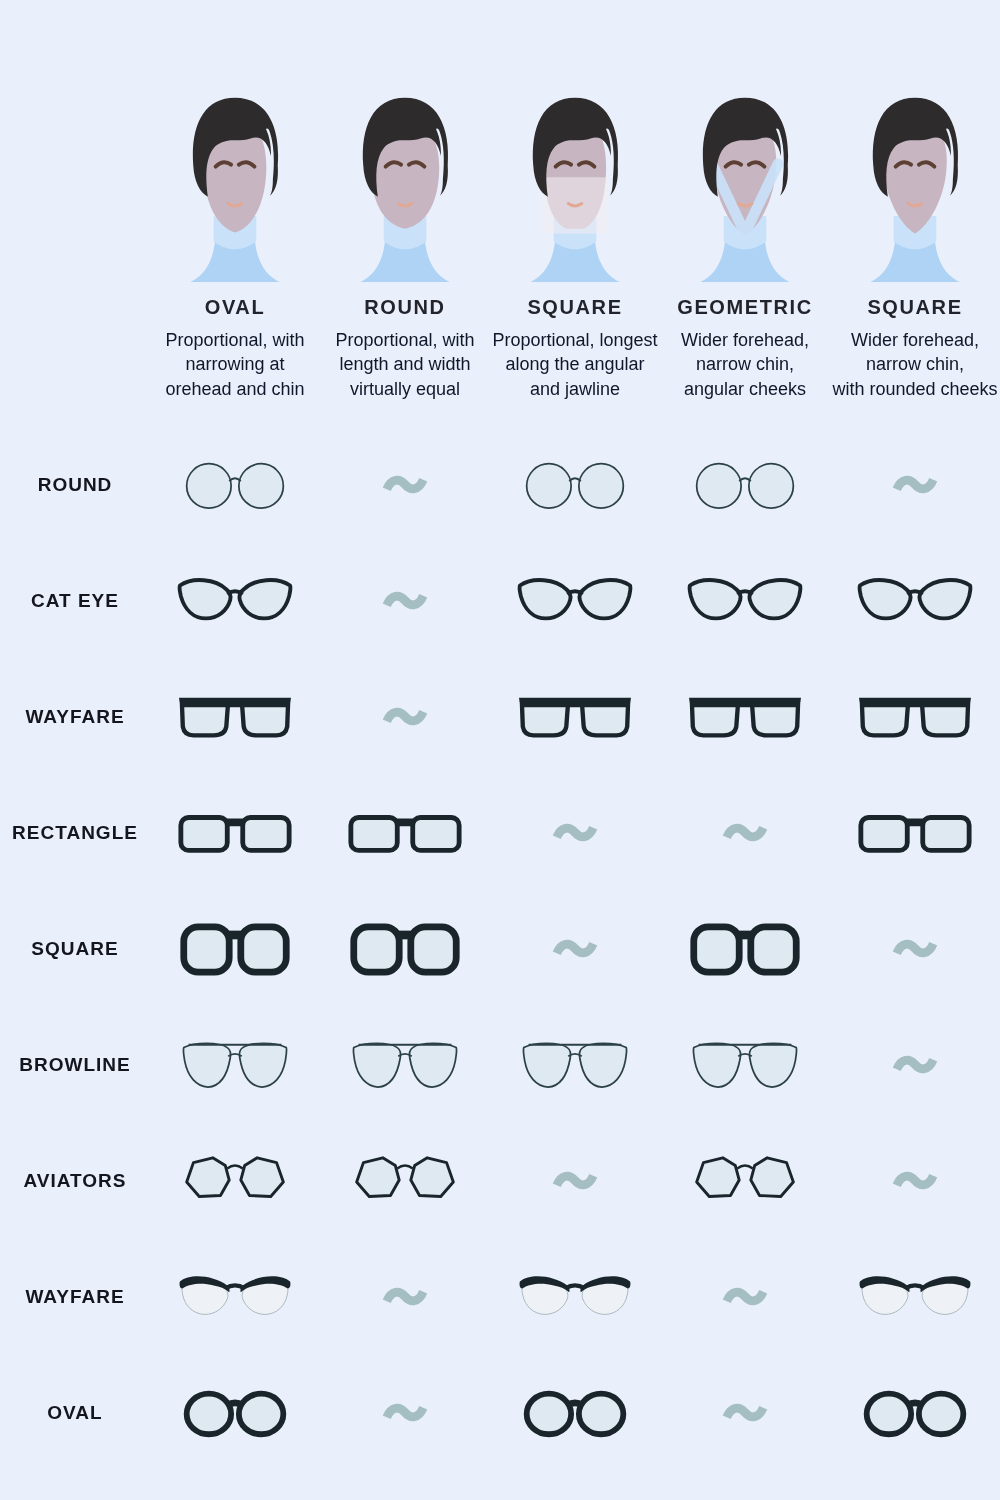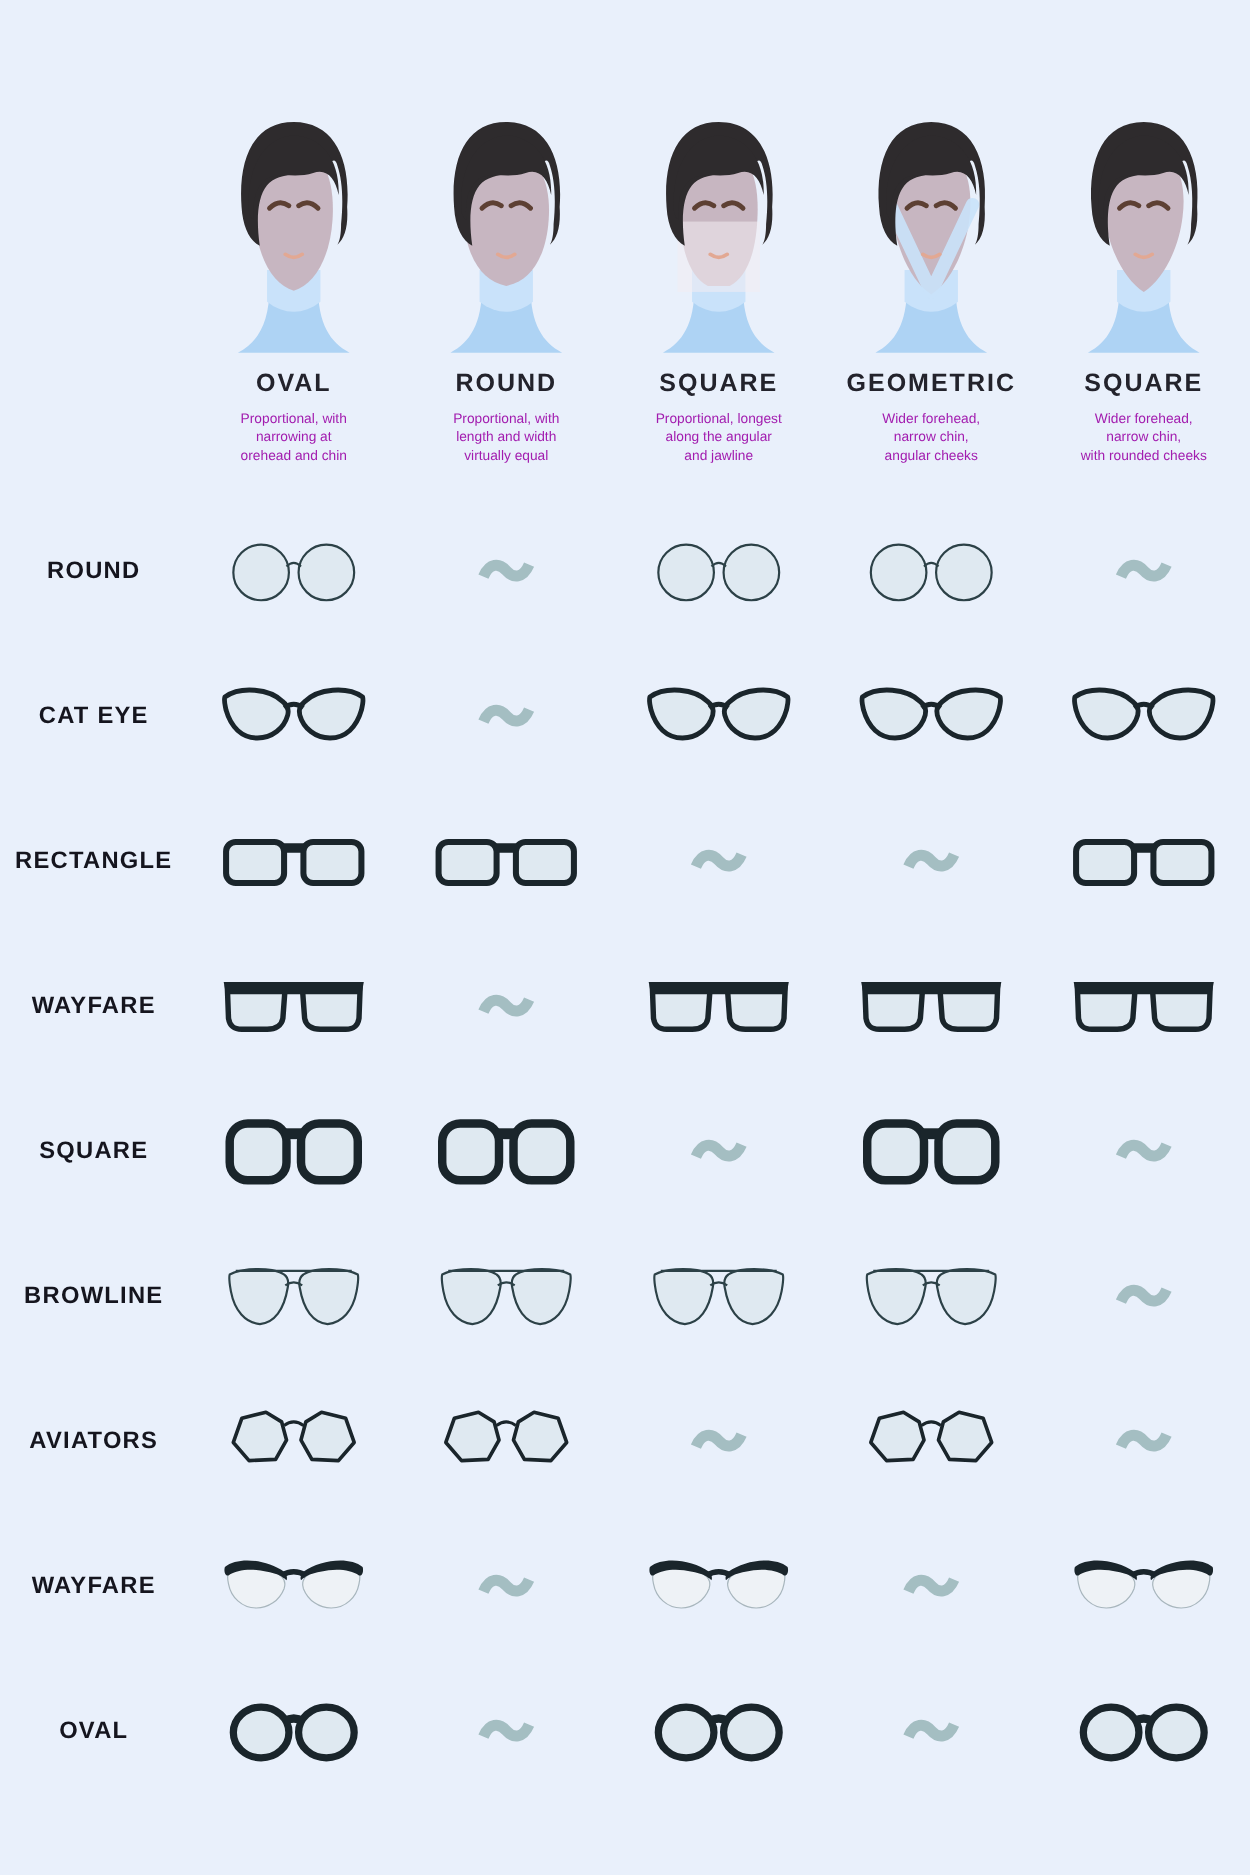--- a/index.html
+++ b/index.html
@@ -8,21 +8,21 @@
     background:#e9f0fb;
     font-family:"Liberation Sans",sans-serif;
     overflow:hidden;
     position:relative;
   }
   .chart{padding-top:86px}
   .header-row{display:flex;margin-left:150px}
   .face-col{width:170px;display:flex;flex-direction:column;align-items:center;text-align:center}
   .face-illustration{width:136px;height:200px}
   .face-name{margin-top:10px;font-size:20px;font-weight:bold;letter-spacing:1.6px;color:#23232c}
-  .face-desc{margin-top:9px;font-size:11px;line-height:1.35;color:#a21caf;white-space:pre-line}
+  .face-desc{margin-top:9px;font-size:18px;line-height:1.35;color:#0f172a;white-space:pre-line}
   .grid{margin-top:26px}
   .grid-row{display:flex;align-items:center;height:116px}
   .row-label{width:150px;text-align:center;font-size:19px;font-weight:bold;letter-spacing:1px;color:#15151e}
   .cell{width:170px;display:flex;justify-content:center;align-items:center}
   svg{display:block}
 </style>
 </head>
 <body>
 
 <div class="chart">
@@ -205,20 +205,66 @@
           <span>
             <svg viewBox="0 0 120 64" width="116" height="62">
               <path d="M3,16 C16,7 40,9 51,20 C55,23 56,27 55,31 C52,42 42,50 30,50 C17,50 8,41 4,27 C3,22 2,19 3,16 Z" fill="#dfe9f1" stroke="#1a252b" stroke-width="4" stroke-linejoin="round"></path>
               <path d="M117,16 C104,7 80,9 69,20 C65,23 64,27 65,31 C68,42 78,50 90,50 C103,50 112,41 116,27 C117,22 118,19 117,16 Z" fill="#dfe9f1" stroke="#1a252b" stroke-width="4" stroke-linejoin="round"></path>
               <path d="M52,25 Q60,19 68,25" fill="none" stroke="#1a252b" stroke-width="4"></path>
             </svg>
           </span>
         </div>
       </div>
       <div class="grid-row">
+        <div class="row-label">WAYFARE</div>
+        <div class="cell">
+          <span>
+            <svg viewBox="0 0 120 64" width="116" height="62">
+              <path d="M5,15 L53,15 L51,42 C50,48 45,51 38,51 L17,51 C10,51 7,48 6,42 Z" fill="#dfe9f1" stroke="#1a252b" stroke-width="4.5" stroke-linejoin="round"></path>
+              <path d="M115,15 L67,15 L69,42 C70,48 75,51 82,51 L103,51 C110,51 113,48 114,42 Z" fill="#dfe9f1" stroke="#1a252b" stroke-width="4.5" stroke-linejoin="round"></path>
+              <path d="M2,12 L118,12 L116,22 L4,22 Z" fill="#1a252b"></path>
+            </svg>
+          </span>
+        </div>
+        <div class="cell">
+          <span>
+            <svg viewBox="0 0 60 34" width="48" height="27">
+              <path d="M7,23 C13,9 23,9 30,17 C37,25 47,25 53,11" stroke="#a4bec2" stroke-width="11" fill="none"></path>
+            </svg>
+          </span>
+        </div>
+        <div class="cell">
+          <span>
+            <svg viewBox="0 0 120 64" width="116" height="62">
+              <path d="M5,15 L53,15 L51,42 C50,48 45,51 38,51 L17,51 C10,51 7,48 6,42 Z" fill="#dfe9f1" stroke="#1a252b" stroke-width="4.5" stroke-linejoin="round"></path>
+              <path d="M115,15 L67,15 L69,42 C70,48 75,51 82,51 L103,51 C110,51 113,48 114,42 Z" fill="#dfe9f1" stroke="#1a252b" stroke-width="4.5" stroke-linejoin="round"></path>
+              <path d="M2,12 L118,12 L116,22 L4,22 Z" fill="#1a252b"></path>
+            </svg>
+          </span>
+        </div>
+        <div class="cell">
+          <span>
+            <svg viewBox="0 0 120 64" width="116" height="62">
+              <path d="M5,15 L53,15 L51,42 C50,48 45,51 38,51 L17,51 C10,51 7,48 6,42 Z" fill="#dfe9f1" stroke="#1a252b" stroke-width="4.5" stroke-linejoin="round"></path>
+              <path d="M115,15 L67,15 L69,42 C70,48 75,51 82,51 L103,51 C110,51 113,48 114,42 Z" fill="#dfe9f1" stroke="#1a252b" stroke-width="4.5" stroke-linejoin="round"></path>
+              <path d="M2,12 L118,12 L116,22 L4,22 Z" fill="#1a252b"></path>
+            </svg>
+          </span>
+        </div>
+        <div class="cell">
+          <span>
+            <svg viewBox="0 0 120 64" width="116" height="62">
+              <path d="M5,15 L53,15 L51,42 C50,48 45,51 38,51 L17,51 C10,51 7,48 6,42 Z" fill="#dfe9f1" stroke="#1a252b" stroke-width="4.5" stroke-linejoin="round"></path>
+              <path d="M115,15 L67,15 L69,42 C70,48 75,51 82,51 L103,51 C110,51 113,48 114,42 Z" fill="#dfe9f1" stroke="#1a252b" stroke-width="4.5" stroke-linejoin="round"></path>
+              <path d="M2,12 L118,12 L116,22 L4,22 Z" fill="#1a252b"></path>
+            </svg>
+          </span>
+        </div>
+      </div>
+      <div class="grid-row">
         <div class="row-label">RECTANGLE</div>
         <div class="cell">
           <span>
             <svg viewBox="0 0 120 64" width="116" height="62">
               <rect x="4" y="16" width="48" height="34" rx="8" fill="#dfe9f1" stroke="#1a252b" stroke-width="5"></rect>
               <rect x="68" y="16" width="48" height="34" rx="8" fill="#dfe9f1" stroke="#1a252b" stroke-width="5"></rect>
               <rect x="50" y="17" width="20" height="8" rx="2" fill="#1a252b"></rect>
             </svg>
           </span>
         </div>
@@ -244,66 +290,20 @@
               <path d="M7,23 C13,9 23,9 30,17 C37,25 47,25 53,11" stroke="#a4bec2" stroke-width="11" fill="none"></path>
             </svg>
           </span>
         </div>
         <div class="cell">
           <span>
             <svg viewBox="0 0 120 64" width="116" height="62">
               <rect x="4" y="16" width="48" height="34" rx="8" fill="#dfe9f1" stroke="#1a252b" stroke-width="5"></rect>
               <rect x="68" y="16" width="48" height="34" rx="8" fill="#dfe9f1" stroke="#1a252b" stroke-width="5"></rect>
               <rect x="50" y="17" width="20" height="8" rx="2" fill="#1a252b"></rect>
-            </svg>
-          </span>
-        </div>
-      </div>
-      <div class="grid-row">
-        <div class="row-label">WAYFARE</div>
-        <div class="cell">
-          <span>
-            <svg viewBox="0 0 120 64" width="116" height="62">
-              <path d="M5,15 L53,15 L51,42 C50,48 45,51 38,51 L17,51 C10,51 7,48 6,42 Z" fill="#dfe9f1" stroke="#1a252b" stroke-width="4.5" stroke-linejoin="round"></path>
-              <path d="M115,15 L67,15 L69,42 C70,48 75,51 82,51 L103,51 C110,51 113,48 114,42 Z" fill="#dfe9f1" stroke="#1a252b" stroke-width="4.5" stroke-linejoin="round"></path>
-              <path d="M2,12 L118,12 L116,22 L4,22 Z" fill="#1a252b"></path>
-            </svg>
-          </span>
-        </div>
-        <div class="cell">
-          <span>
-            <svg viewBox="0 0 60 34" width="48" height="27">
-              <path d="M7,23 C13,9 23,9 30,17 C37,25 47,25 53,11" stroke="#a4bec2" stroke-width="11" fill="none"></path>
-            </svg>
-          </span>
-        </div>
-        <div class="cell">
-          <span>
-            <svg viewBox="0 0 120 64" width="116" height="62">
-              <path d="M5,15 L53,15 L51,42 C50,48 45,51 38,51 L17,51 C10,51 7,48 6,42 Z" fill="#dfe9f1" stroke="#1a252b" stroke-width="4.5" stroke-linejoin="round"></path>
-              <path d="M115,15 L67,15 L69,42 C70,48 75,51 82,51 L103,51 C110,51 113,48 114,42 Z" fill="#dfe9f1" stroke="#1a252b" stroke-width="4.5" stroke-linejoin="round"></path>
-              <path d="M2,12 L118,12 L116,22 L4,22 Z" fill="#1a252b"></path>
-            </svg>
-          </span>
-        </div>
-        <div class="cell">
-          <span>
-            <svg viewBox="0 0 120 64" width="116" height="62">
-              <path d="M5,15 L53,15 L51,42 C50,48 45,51 38,51 L17,51 C10,51 7,48 6,42 Z" fill="#dfe9f1" stroke="#1a252b" stroke-width="4.5" stroke-linejoin="round"></path>
-              <path d="M115,15 L67,15 L69,42 C70,48 75,51 82,51 L103,51 C110,51 113,48 114,42 Z" fill="#dfe9f1" stroke="#1a252b" stroke-width="4.5" stroke-linejoin="round"></path>
-              <path d="M2,12 L118,12 L116,22 L4,22 Z" fill="#1a252b"></path>
-            </svg>
-          </span>
-        </div>
-        <div class="cell">
-          <span>
-            <svg viewBox="0 0 120 64" width="116" height="62">
-              <path d="M5,15 L53,15 L51,42 C50,48 45,51 38,51 L17,51 C10,51 7,48 6,42 Z" fill="#dfe9f1" stroke="#1a252b" stroke-width="4.5" stroke-linejoin="round"></path>
-              <path d="M115,15 L67,15 L69,42 C70,48 75,51 82,51 L103,51 C110,51 113,48 114,42 Z" fill="#dfe9f1" stroke="#1a252b" stroke-width="4.5" stroke-linejoin="round"></path>
-              <path d="M2,12 L118,12 L116,22 L4,22 Z" fill="#1a252b"></path>
             </svg>
           </span>
         </div>
       </div>
       <div class="grid-row">
         <div class="row-label">SQUARE</div>
         <div class="cell">
           <span>
             <svg viewBox="0 0 120 64" width="116" height="62">
               <rect x="7" y="9" width="47" height="47" rx="15" fill="#dfe9f1" stroke="#1a252b" stroke-width="7"></rect>

